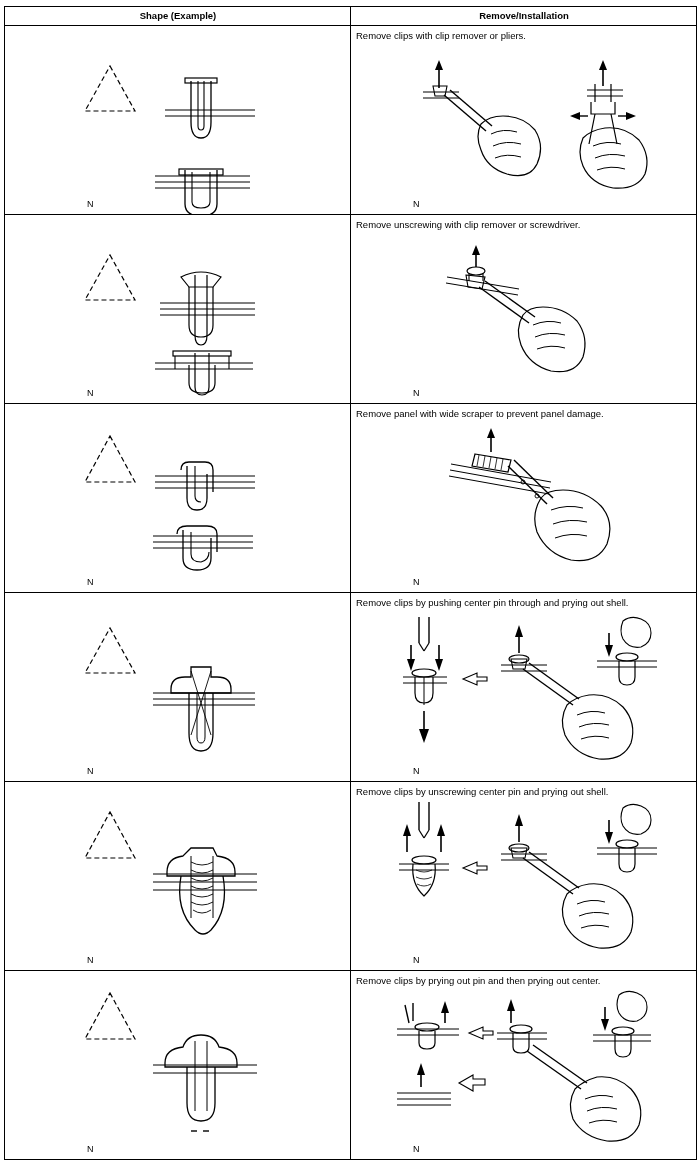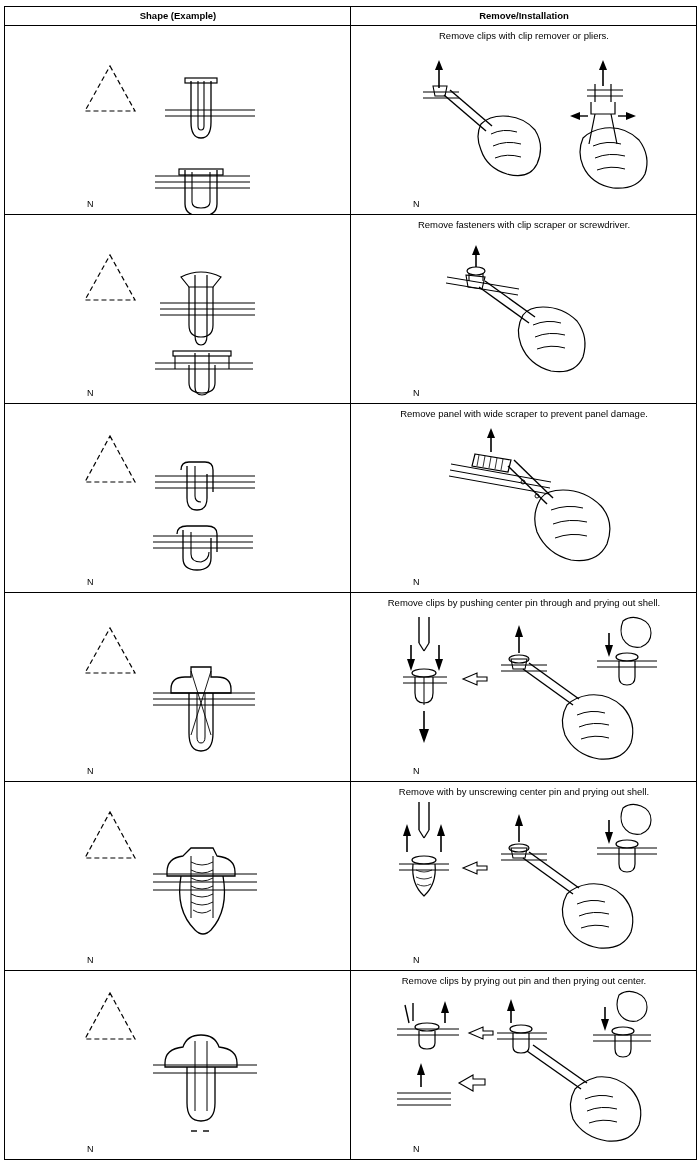--- a/index.html
+++ b/index.html
@@ -38,21 +38,20 @@
     line-height: 12px;
   }
   .proc-text {
     font-size: 9.5px;
     padding: 4px 4px 2px 5px;
     line-height: 12px;
   }
   td.shape-cell, td.proc-cell {
     position: relative;
     height: 188px;
-    text-align: center;
   }
   .nlabel {
     position: absolute;
     left: 82px;
     bottom: 5px;
     font-size: 9px;
     line-height: 10px;
   }
   .proc-cell .nlabel {
     left: 62px;
@@ -158,21 +157,21 @@
             <line x1="150" y1="154" x2="248" y2="154" stroke="#000" stroke-width="1"></line>
             <rect x="168" y="136" width="58" height="5" fill="none" stroke="#000" stroke-width="1.2"></rect>
             <line x1="170" y1="141" x2="170" y2="154" stroke="#000" stroke-width="1.1"></line>
             <line x1="224" y1="141" x2="224" y2="154" stroke="#000" stroke-width="1.1"></line>
             <path d="M190,138 L190,172 Q190,180 197,180 Q204,180 204,172 L204,138" fill="none" stroke="#000" stroke-width="1.2"></path>
             <path d="M184,150 L184,168 Q184,178 197,178 Q210,178 210,168 L210,150" fill="none" stroke="#000" stroke-width="1.2"></path>
           </svg>
           <div class="nlabel">N</div>
         </td>
         <td class="proc-cell">
-          <div class="proc-text">Remove fasteners with clip scraper or screwdriver.</div>
+          <div class="proc-text">Remove unscrewing with clip remover or screwdriver.</div>
           <svg class="art" viewBox="0 0 345 188">
             <line x1="125" y1="34" x2="125" y2="52" stroke="#000" stroke-width="1.6"></line>
             <polygon points="125,30 121,40 129,40" fill="#000"></polygon>
             <ellipse cx="125" cy="56" rx="9" ry="4" fill="none" stroke="#000" stroke-width="1.2"></ellipse>
             <path d="M118,58 L118,66 M132,58 L132,66" stroke="#000" stroke-width="1.1"></path>
             <line x1="96" y1="62" x2="168" y2="74" stroke="#000" stroke-width="1"></line>
             <line x1="95" y1="68" x2="167" y2="80" stroke="#000" stroke-width="1"></line>
             <path d="M115,60 L134,62 L131,74 L117,72 Z" fill="none" stroke="#000" stroke-width="1.1"></path>
             <line x1="128" y1="72" x2="178" y2="108" stroke="#000" stroke-width="1.4"></line>
             <line x1="134" y1="66" x2="184" y2="102" stroke="#000" stroke-width="1.4"></line>
@@ -312,21 +311,21 @@
               <path d="M186,96 Q197,102 208,96"></path>
               <path d="M186,104 Q197,110 208,104"></path>
               <path d="M186,112 Q197,118 208,112"></path>
               <path d="M186,120 Q197,126 208,120"></path>
               <path d="M188,128 Q197,134 206,128"></path>
             </g>
           </svg>
           <div class="nlabel">N</div>
         </td>
         <td class="proc-cell">
-          <div class="proc-text">Remove with by unscrewing center pin and prying out shell.</div>
+          <div class="proc-text">Remove clips by unscrewing center pin and prying out shell.</div>
           <svg class="art" viewBox="0 0 345 188">
 
             <line x1="68" y1="20" x2="68" y2="48" stroke="#000" stroke-width="1.4"></line>
             <line x1="78" y1="20" x2="78" y2="48" stroke="#000" stroke-width="1.4"></line>
             <line x1="68" y1="48" x2="73" y2="56" stroke="#000" stroke-width="1.2"></line>
             <line x1="78" y1="48" x2="73" y2="56" stroke="#000" stroke-width="1.2"></line>
             <line x1="56" y1="70" x2="56" y2="48" stroke="#000" stroke-width="1.6"></line>
             <polygon points="56,42 52,54 60,54" fill="#000"></polygon>
             <line x1="90" y1="70" x2="90" y2="48" stroke="#000" stroke-width="1.6"></line>
             <polygon points="90,42 86,54 94,54" fill="#000"></polygon>

